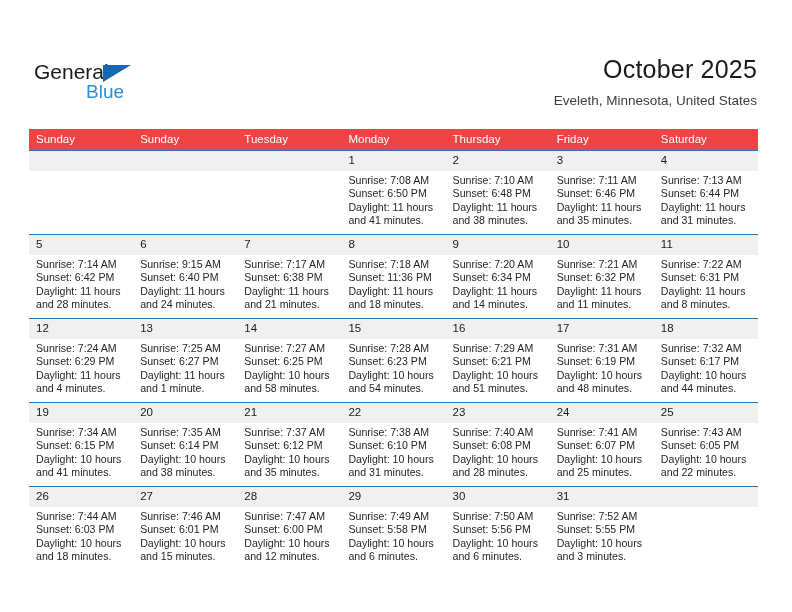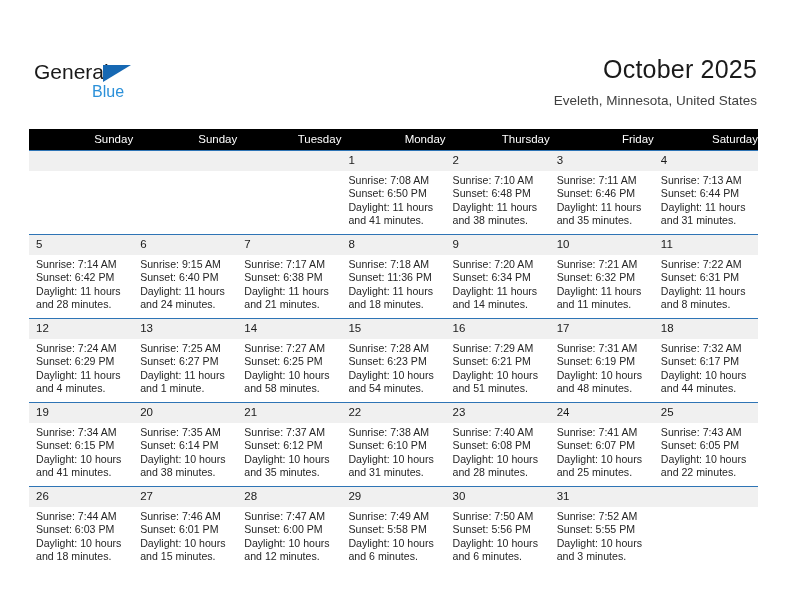--- a/index.html
+++ b/index.html
@@ -51,23 +51,23 @@
     position: absolute;
     left: 69px;
     top: 5px;
     width: 0;
     height: 0;
     border-left: 28px solid #1668b3;
     border-bottom: 17px solid transparent;
   }
   .logo-blue {
     position: absolute;
-    left: 58px;
+    left: 52px;
     top: 20px;
-    font-size: 16px;
+    font-size: 19px;
     color: #2b90d9;
     line-height: 24px;
   }
 
   .title-block {
     position: absolute;
     right: 35px;
     top: 30px;
     text-align: right;
   }
@@ -90,25 +90,25 @@
   
   .calendar {
     position: absolute;
     left: 29px;
     top: 105px;
     width: 729px;
     border-collapse: collapse;
     table-layout: fixed;
   }
   .calendar th {
-    background: #000000;
+    background: #ef4444;
     color: #ffffff;
     font-size: 11.5px;
     font-weight: normal;
-    text-align: right;
+    text-align: left;
     padding: 4px 0 5px 7px;
     height: 11px;
     border: none;
   }
   .calendar td {
     width: 104.14px;
     height: 83px;
     vertical-align: top;
     padding: 0;
     border: none;

